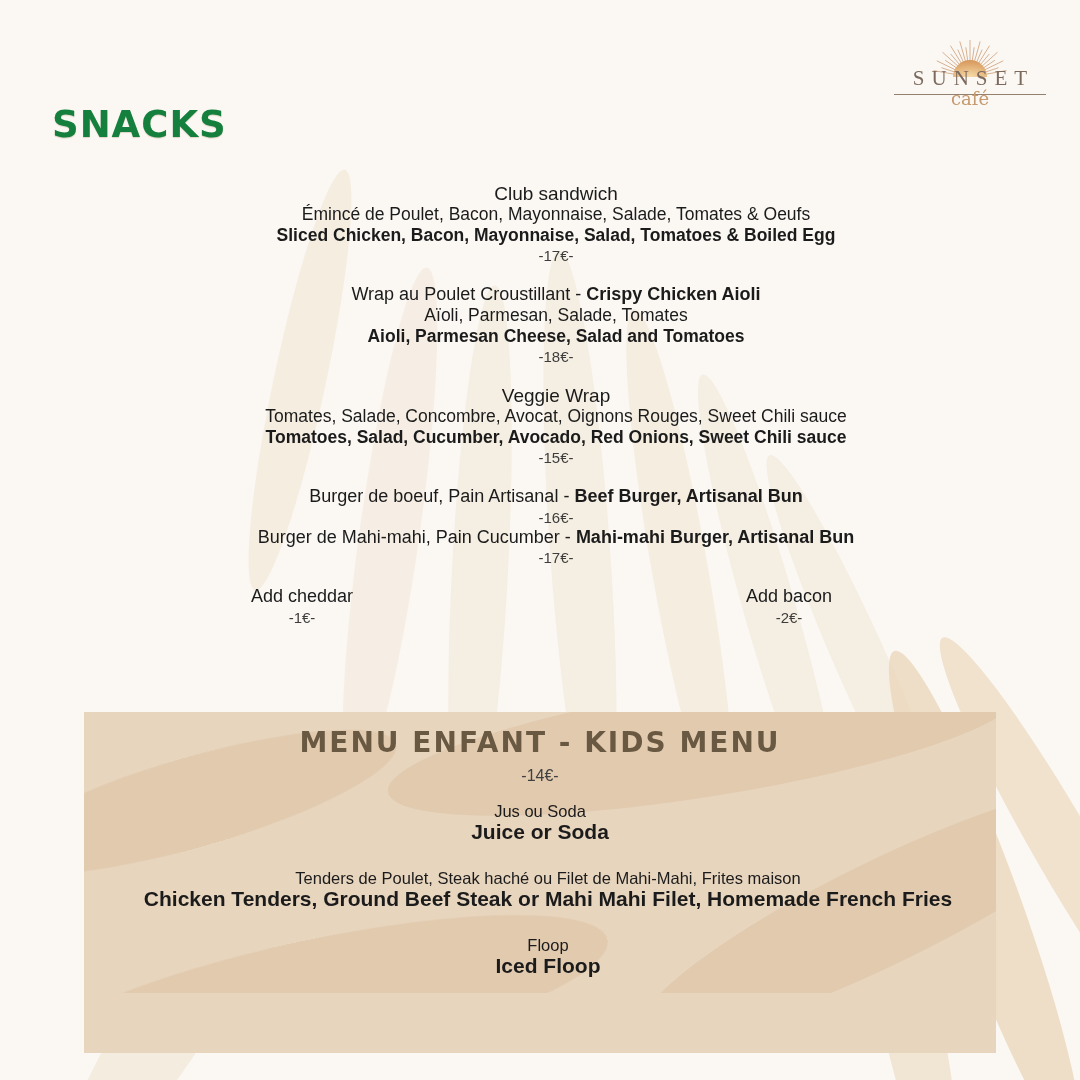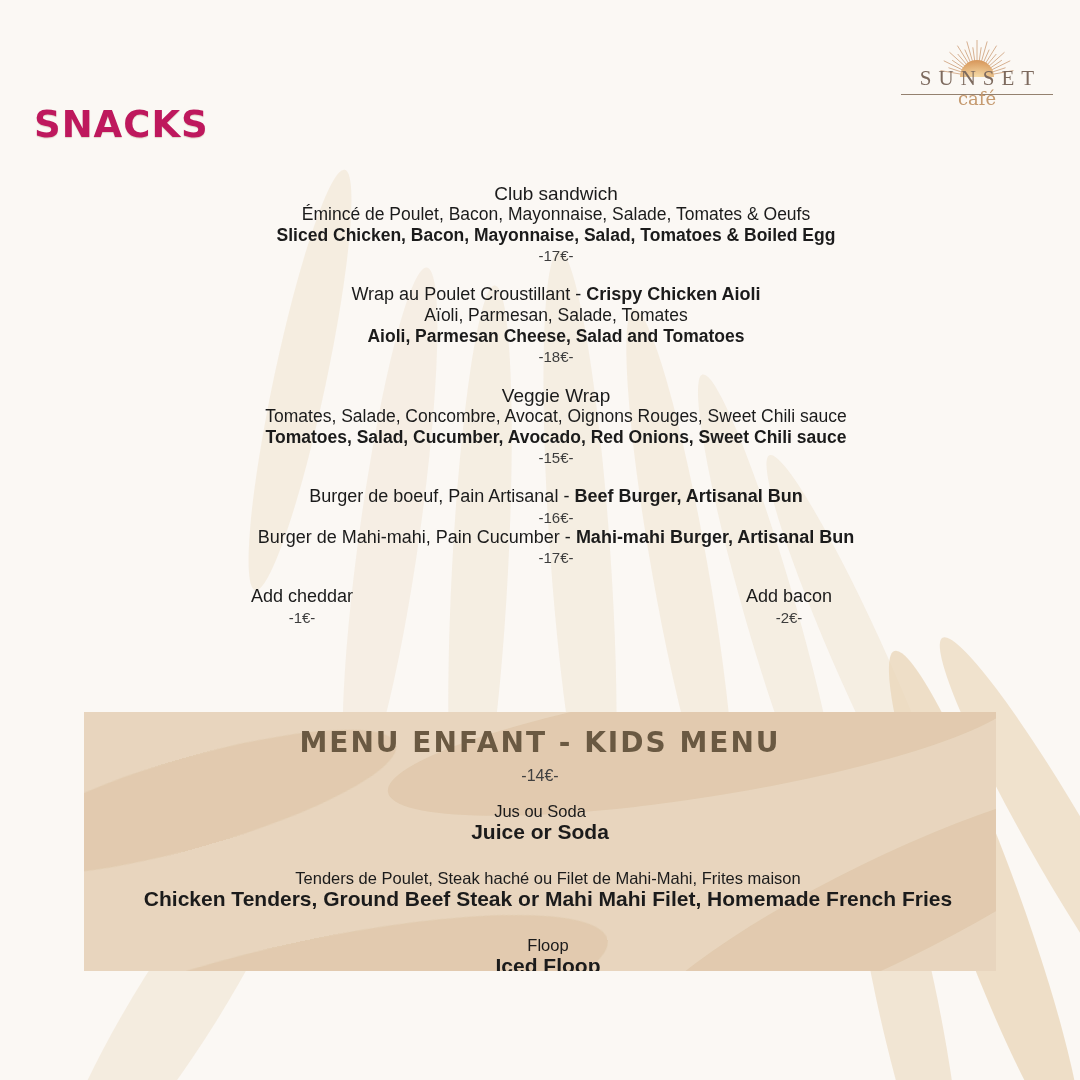--- a/index.html
+++ b/index.html
@@ -5,58 +5,58 @@
   html,body{margin:0;padding:0;}
   body{
     width:1080px;height:1080px;position:relative;overflow:hidden;
     background:#fbf8f4;color:#1b1b1b;
     font-family:"Liberation Sans",sans-serif;
   }
   .bg-svg{position:absolute;left:0;top:0;z-index:0;}
   .layer{position:relative;z-index:1;}
 
   
-  .logo{position:absolute;top:32px;right:27px;width:152px;text-align:center;z-index:2;}
+  .logo{position:absolute;top:32px;right:34px;width:152px;text-align:center;z-index:2;}
   .logo svg{display:block;margin:0 auto;}
   .logo-name{
     font-family:"Liberation Serif",serif;font-size:21px;letter-spacing:7px;
     padding-left:7px;color:#7d6a5e;margin-top:-12px;white-space:nowrap;
   }
   .logo-rule{border:0;border-top:1.5px solid #94816f;margin:3px 0 0 0;}
   .logo-script{
     font-family:"DejaVu Serif",serif;font-size:18px;
     color:#c59a6f;margin-top:-7px;
   }
 
   
   .heading{
-    position:absolute;left:34px;top:103px;
+    position:absolute;left:52px;top:103px;
     font-family:"DejaVu Sans",sans-serif;font-weight:bold;
-    font-size:37px;letter-spacing:1px;color:#be185d;
+    font-size:37px;letter-spacing:1px;color:#15803d;
     text-shadow:0 1px 1px rgba(140,100,60,.25);
   }
 
   
   .sec{position:absolute;left:16px;width:1080px;text-align:center;}
   .t{font-size:19px;line-height:21px;}
   .fr{font-size:17.5px;line-height:20.5px;}
   .en{font-size:17.5px;line-height:20.5px;font-weight:bold;}
   .mix{font-size:18px;line-height:21px;}
   .mix b{font-size:18px;}
   .price{font-size:15px;line-height:19px;color:#3d3d3d;margin-top:1px;}
   .bline{font-size:18px;line-height:20.5px;}
 
   .addon{position:absolute;top:585px;width:300px;text-align:center;}
   .addon .lbl{font-size:18px;line-height:22px;}
   .addon-left{left:152px;}
   .addon-right{left:639px;}
 
   
   .kids{
-    position:absolute;left:84px;top:712px;width:912px;height:259px;
+    position:absolute;left:84px;top:712px;width:912px;height:341px;
     background:#e8d5be;overflow:hidden;text-align:center;
   }
   .kids .inner{position:relative;z-index:1;}
   .kids-title{
     margin-top:14px;
     font-family:"DejaVu Sans",sans-serif;font-weight:bold;
     font-size:28px;letter-spacing:2px;color:#6a5942;
   }
   .kids-price{margin-top:8px;font-size:16px;color:#404040;line-height:18px;}
   .k-item{margin-top:16px;}

